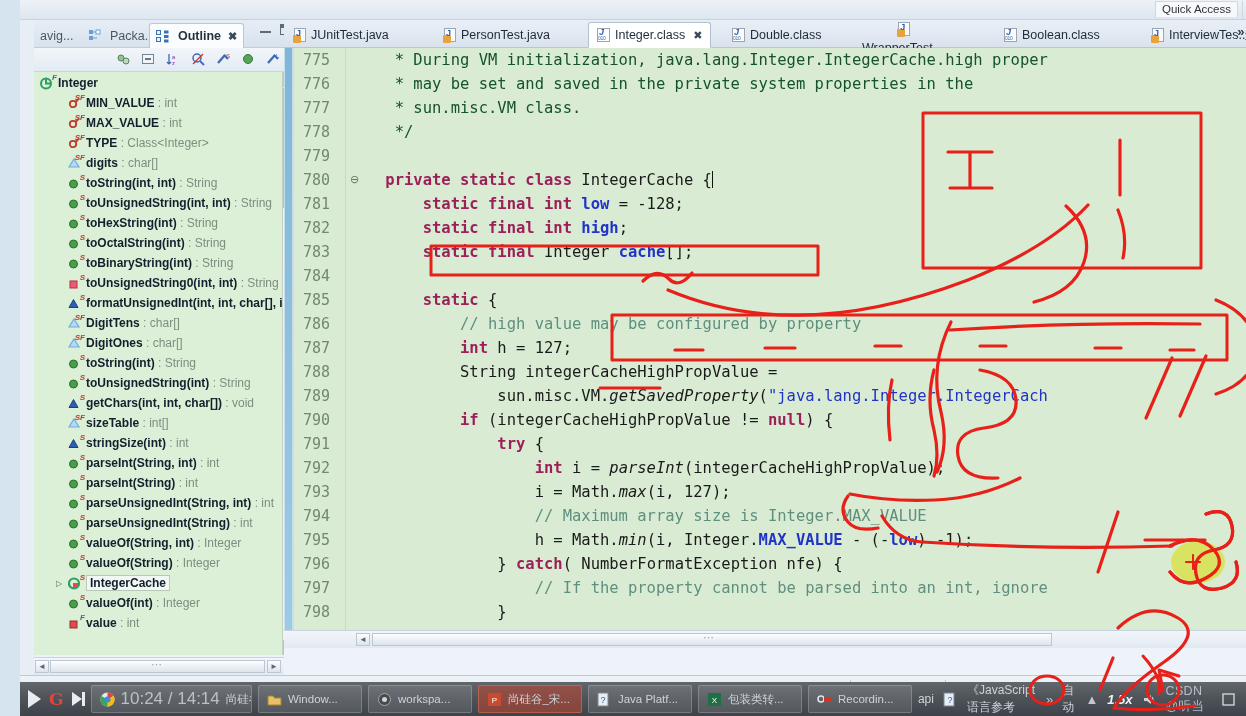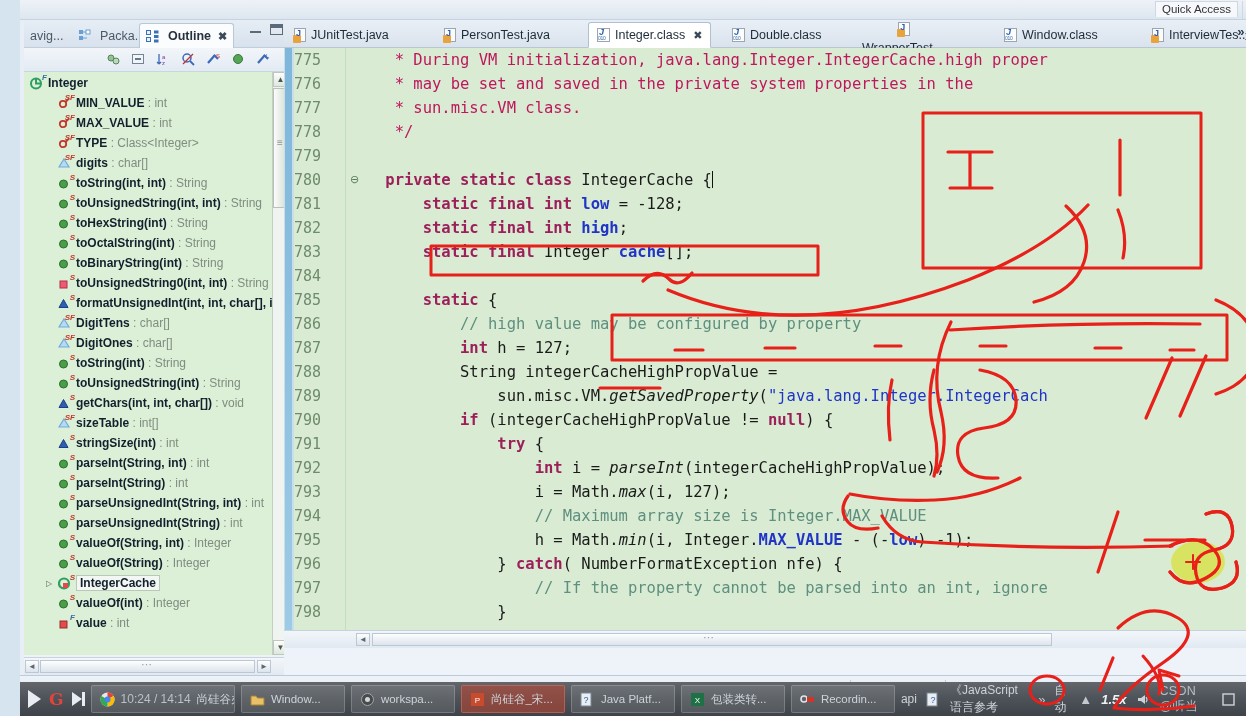--- a/index.html
+++ b/index.html
@@ -34,21 +34,21 @@
   }
   .qa-dots {
     position: absolute; right: 12px; top: 1px;
     width: 12px; height: 18px;
     font-size: 9px; color: #6a7684; text-align: center; line-height: 8px;
     border-left: 1px solid #cdd8e3;
   }
 
   
   .left-panel {
-    position: absolute; left: 4px; top: 20px;
+    position: absolute; left: 14px; top: 20px;
     width: 263px; height: 655px;
     background: #eef2f7;
   }
   .view-tabs {
     position: relative; height: 28px;
     background: linear-gradient(to bottom, #e6edf5, #d8e2ed);
     border-bottom: 1px solid #c0cdda;
   }
   .view-tab {
     position: absolute; top: 3px; height: 25px;
@@ -231,39 +231,39 @@
     position: absolute; left: 1px; top: 0; width: 7px; height: 600px;
     background: linear-gradient(to bottom, #7fb6d9, #9ecbe6);
   }
   .gutter {
     position: absolute; left: 10px; top: 0; width: 52px; height: 600px;
     background: #d9ecd3;
     border-right: 1px solid #c3ddbe;
   }
   .gln {
     height: 24px; line-height: 24px;
-    text-align: left; padding-right: 6px;
+    text-align: center; padding-right: 6px;
     font-family: "DejaVu Sans Mono", monospace;
     font-size: 15px; color: #6f8a6c;
   }
   .fold {
     position: absolute; left: 56px;
     font-size: 11px; color: #5e7a5c;
   }
   .code {
     position: absolute; left: 64px; top: 0; right: 0; height: 600px;
     font-family: "DejaVu Sans Mono", monospace;
     font-size: 15.5px;
     white-space: pre;
   }
   .cl { height: 24px; line-height: 24px; }
   .kw { color: #9c1f5a; font-weight: bold; }
   .pl { color: #1a1a1a; }
   .cm { color: #5f8f7f; }
-  .jd { color: #be185d; }
+  .jd { color: #14532d; }
   .fld { color: #2034c8; font-weight: bold; }
   .mth { color: #1a1a1a; font-style: italic; font-weight: normal; }
   .str { color: #2034c8; }
   .caret { display: inline-block; width: 1px; height: 17px; background: #111; vertical-align: -3px; }
 
   .code-hscroll {
     position: absolute; left: 0; bottom: 0; width: 982px; height: 18px;
     background: linear-gradient(to bottom, #f2f6fa, #e1e9f1);
     border-top: 1px solid #c5d1dd;
   }
@@ -307,21 +307,21 @@
     margin-right: 6px;
     background: rgba(255,255,255,0.10);
     border: 1px solid rgba(255,255,255,0.20);
     border-radius: 2px;
     display: flex; align-items: center; gap: 6px;
     padding: 0 8px;
     color: #cdd3d9; font-size: 12px;
     white-space: nowrap; overflow: hidden;
   }
   .tb-item.ppt { background: rgba(190,70,50,0.55); border-color: rgba(230,120,100,.5); }
-  .tb-time { color: #b9c0c7; font-size: 12px; display: flex; flex-direction: column; line-height: 12px; }
+  .tb-time { color: #b9c0c7; font-size: 17px; display: flex; flex-direction: column; line-height: 12px; }
   .cn { font-size: 11.5px; }
   .ico-sq { width: 15px; height: 15px; flex: none; border-radius: 2px; }
   .tray { margin-left: auto; display: flex; align-items: center; gap: 9px; padding-right: 6px; color: #cdd3d9; font-size: 12px; }
   .chev { font-size: 13px; color: #c3c9cf; }
   .speed-badge { color: #eef1f4; font-weight: bold; font-size: 13px; font-style: italic; }
   .csdn { color: #b8bfc6; font-size: 12.5px; letter-spacing: .3px; }
 
   
   .anno {
     position: absolute; left: 0; top: 0;
@@ -678,21 +678,21 @@
           <div class="etab" style="left: 570px; flex-direction: column;">
             <span class="jfile-ico">
               <i class="badge"></i>
             </span>
             <span>WrapperTest....</span>
           </div>
           <div class="etab" style="left: 712px;">
             <span class="cfile-ico">
               <i class="j">J</i>
             </span>
-            <span>Window.class</span>
+            <span>Boolean.class</span>
           </div>
           <div class="etab" style="left: 860px;">
             <span class="jfile-ico">
               <i class="badge"></i>
             </span>
             <span>InterviewTes...</span>
           </div>
         </div>
       <div class="etab-more">
         <span>»</span><sub>1</sub>

